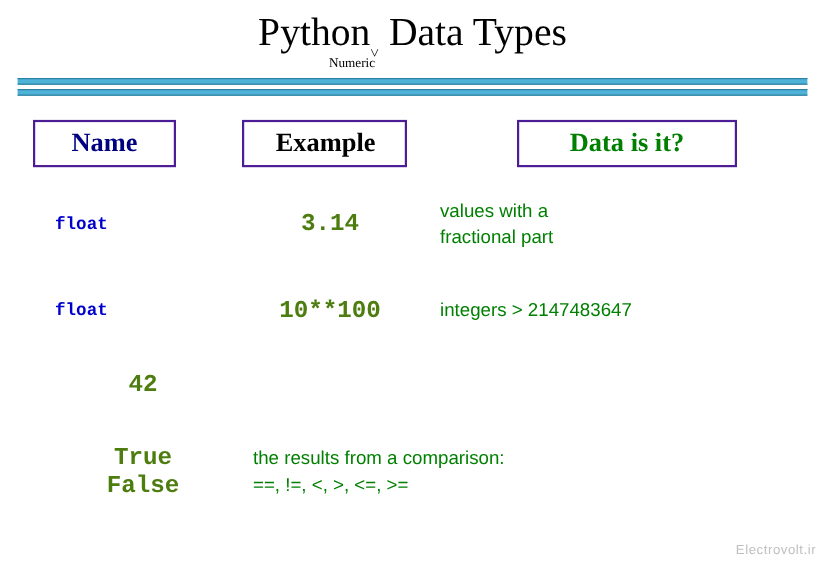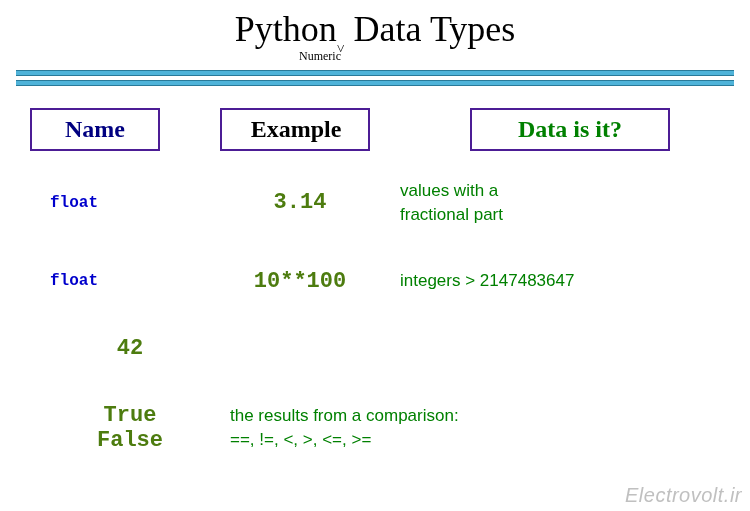--- a/index.html
+++ b/index.html
@@ -93,23 +93,22 @@
       text-align: left;
       padding-right: 10px;
       white-space: pre-line;
       line-height: 1.4;
     }
     .watermark {
       position: absolute;
       right: 8px;
       bottom: 4px;
       font-family: Arial, sans-serif;
-      font-size: 20px;
+      font-size: 12px;
       color: #c0c0c0;
-      font-style: italic;
       letter-spacing: 0.5px;
     }
   </style>
 </head>
 <body>
 
 <div class="title-wrap">
   <div class="title">
     <span>Python</span><span class="caret">˅</span><span> Data Types</span>
   </div>

